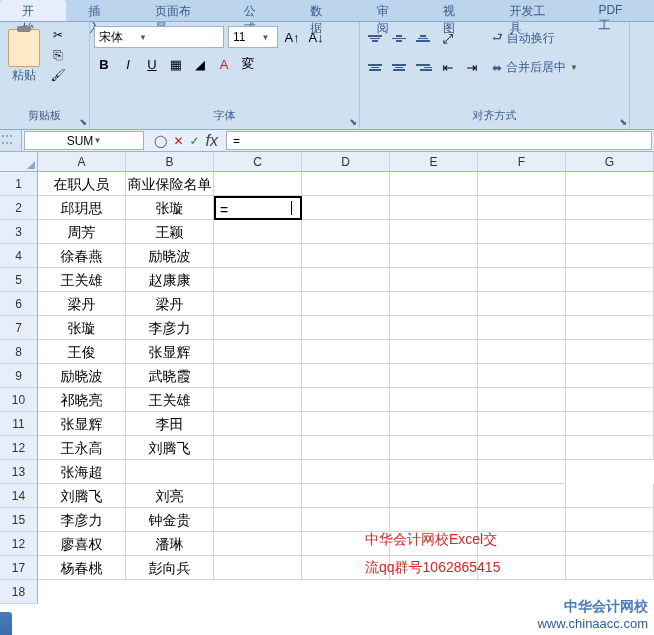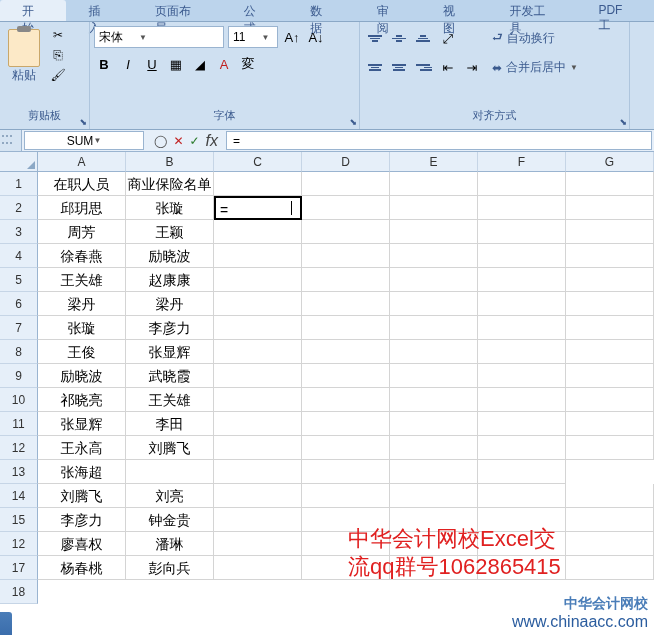--- a/index.html
+++ b/index.html
@@ -52,24 +52,24 @@
 .row-h { height: 24px; background: #e6eff9; border-right: 1px solid #9ab4d0; border-bottom: 1px solid #c6d5e6; text-align: center; font-size: 12px; line-height: 24px; color: #333; }
 
 .grid { flex: 1; overflow: hidden; }
 .col-headers { display: flex; height: 20px; }
 .col-h { width: 88px; background: #e6eff9; border-right: 1px solid #c6d5e6; border-bottom: 1px solid #9ab4d0; text-align: center; font-size: 12px; line-height: 20px; color: #333; }
 .data-row { display: flex; height: 24px; }
 .cell { width: 88px; border-right: 1px solid #d4d4d4; border-bottom: 1px solid #d4d4d4; font-size: 14px; text-align: center; line-height: 24px; overflow: hidden; white-space: nowrap; }
 .cell.active { border: 2px solid #000; text-align: left; padding-left: 4px; position: relative; }
 .cell.active::after { content: ''; position: absolute; right: 8px; top: 3px; width: 1px; height: 14px; background: #000; }
 
-.overlay-text { position: absolute; left: 348px; top: 525px; color: #e02020; font-size: 22px; line-height: 28px; pointer-events: none; }
+.overlay-text { position: absolute; left: 365px; top: 525px; color: #e02020; font-size: 14px; line-height: 28px; pointer-events: none; }
 .watermark { position: absolute; right: 6px; bottom: 4px; text-align: right; font-size: 14px; }
 .watermark .w1 { color: #4a7db8; font-weight: bold; }
-.watermark .w2 { color: #2a5c9e; font-size: 16px; }
+.watermark .w2 { color: #2a5c9e; font-size: 13px; }
 
 .side-tab { position: absolute; left: 0; top: 460px; width: 12px; height: 48px; background: linear-gradient(#4a7db8, #2a5c9e); border-radius: 0 3px 3px 0; }
 
 .left-margin { width: 22px; background: #2a4a70; }
 .sheet-wrap { display: flex; }
 </style>
 </head>
 <body>
 
 <div class="tabs">

